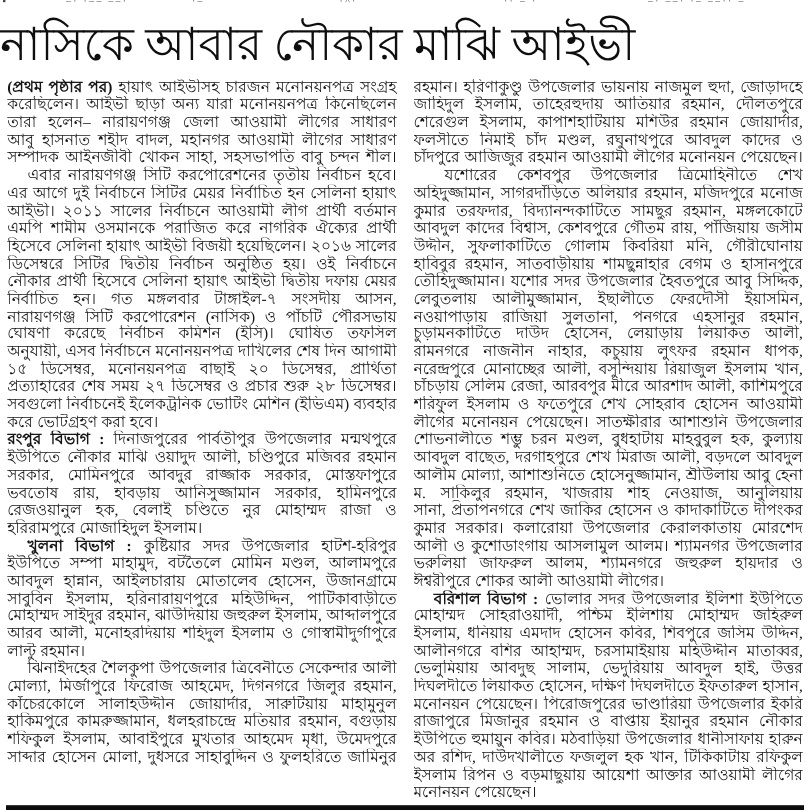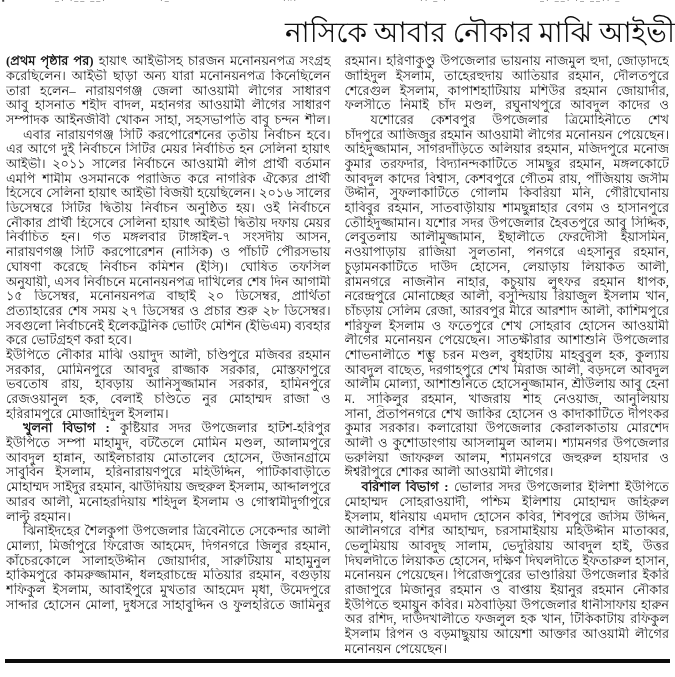--- a/index.html
+++ b/index.html
@@ -7,22 +7,22 @@
     width:675px;height:677px;overflow:hidden;
     background:#ffffff;color:#161616;
     font-family:"Liberation Serif","DejaVu Sans",serif;
   }
   .page{width:675px;height:677px;position:relative;}
   
   .top-edge{position:relative;height:9px;overflow:hidden;color:#444;}
   .top-edge span{position:absolute;top:-4px;font-size:8px;letter-spacing:2px;white-space:nowrap;}
   
   .headline{
-    margin:8px 0 5px;text-align:right;
-    font-size:28px;font-weight:500;line-height:1.15;color:#0e0e0e;
+    margin:8px 0 5px;text-align:left;
+    font-size:38px;font-weight:500;line-height:1.15;color:#0e0e0e;
   }
   
   .columns{display:flex;gap:14px;padding:0 6px;}
   .col{width:320px;flex:1;}
   .line{
     font-size:12.9px;line-height:14.7px;height:14.7px;overflow:hidden;
     text-align:justify;text-align-last:justify;
     word-spacing:0.5px;white-space:normal;
   }
   .line.left{text-align:center;text-align-last:left;}
@@ -64,20 +64,21 @@
         <div class="line">ডিসেম্বরে সিটির দ্বিতীয় নির্বাচন অনুষ্ঠিত হয়। ওই নির্বাচনে</div>
         <div class="line">নৌকার প্রার্থী হিসেবে সেলিনা হায়াৎ আইভী দ্বিতীয় দফায় মেয়র</div>
         <div class="line">নির্বাচিত হন। গত মঙ্গলবার টাঙ্গাইল-৭ সংসদীয় আসন,</div>
         <div class="line">নারায়ণগঞ্জ সিটি করপোরেশন (নাসিক) ও পাঁচটি পৌরসভায়</div>
         <div class="line">ঘোষণা করেছে নির্বাচন কমিশন (ইসি)। ঘোষিত তফসিল</div>
         <div class="line">অনুযায়ী, এসব নির্বাচনে মনোনয়নপত্র দাখিলের শেষ দিন আগামী</div>
         <div class="line">১৫ ডিসেম্বর, মনোনয়নপত্র বাছাই ২০ ডিসেম্বর, প্রার্থিতা</div>
         <div class="line">প্রত্যাহারের শেষ সময় ২৭ ডিসেম্বর ও প্রচার শুরু ২৮ ডিসেম্বর।</div>
         <div class="line">সবগুলো নির্বাচনেই ইলেকট্রনিক ভোটিং মেশিন (ইভিএম) ব্যবহার</div>
         <div class="line left">করে ভোটগ্রহণ করা হবে।</div>
+        <div class="line"><span class="lead">রংপুর বিভাগ :</span> দিনাজপুরের পার্বতীপুর উপজেলার মন্মথপুরে</div>
         <div class="line">ইউপিতে নৌকার মাঝি ওয়াদুদ আলী, চণ্ডিপুরে মজিবর রহমান</div>
         <div class="line">সরকার, মোমিনপুরে আবদুর রাজ্জাক সরকার, মোস্তফাপুরে</div>
         <div class="line">ভবতোষ রায়, হাবড়ায় আনিসুজ্জামান সরকার, হামিনপুরে</div>
         <div class="line">রেজওয়ানুল হক, বেলাই চণ্ডিতে নুর মোহাম্মদ রাজা ও</div>
         <div class="line left">হরিরামপুরে মোজাহিদুল ইসলাম।</div>
         <div class="line ind1"><span class="lead">খুলনা বিভাগ :</span> কুষ্টিয়ার সদর উপজেলার হাটশ-হরিপুর</div>
         <div class="line">ইউপিতে সম্পা মাহামুদ, বটতৈলে মোমিন মণ্ডল, আলামপুরে</div>
         <div class="line">আবদুল হান্নান, আইলচারায় মোতালেব হোসেন, উজানগ্রামে</div>
         <div class="line">সাবুবিন ইসলাম, হরিনারায়ণপুরে মহিউদ্দিন, পাটিকাবাড়ীতে</div>
         <div class="line">মোহাম্মদ সাইদুর রহমান, ঝাউদিয়ায় জহুরুল ইসলাম, আব্দালপুরে</div>
@@ -88,22 +89,22 @@
         <div class="line">কাঁচেরকোলে সালাহউদ্দীন জোয়ার্দার, সারুটিয়ায় মাহামুনুল হাসান,</div>
         <div class="line">হাকিমপুরে কামরুজ্জামান, ধলহরাচন্দ্রে মতিয়ার রহমান, বগুড়ায়</div>
         <div class="line">শফিকুল ইসলাম, আবাইপুরে মুখতার আহমেদ মৃধা, উমেদপুরে</div>
         <div class="line">সাব্দার হোসেন মোলা, দুধসরে সাহাবুদ্দিন ও ফুলহরিতে জামিনুর</div>
       </div>
     <div class="col">
         <div class="line">রহমান। হরিণাকুণ্ডু উপজেলার ভায়নায় নাজমুল হুদা, জোড়াদহে</div>
         <div class="line">জাহিদুল ইসলাম, তাহেরহুদায় আতিয়ার রহমান, দৌলতপুরে</div>
         <div class="line">শেরেগুল ইসলাম, কাপাশহাটিয়ায় মশিউর রহমান জোয়ার্দার,</div>
         <div class="line">ফলসীতে নিমাই চাঁদ মণ্ডল, রঘুনাথপুরে আবদুল কাদের ও</div>
+        <div class="line">চাঁদপুরে আজিজুর রহমান আওয়ামী লীগের মনোনয়ন পেয়েছেন।</div>
         <div class="line ind2">যশোরের কেশবপুর উপজেলার ত্রিমোহিনীতে শেখ</div>
-        <div class="line">চাঁদপুরে আজিজুর রহমান আওয়ামী লীগের মনোনয়ন পেয়েছেন।</div>
         <div class="line">অহিদুজ্জামান, সাগরদাঁড়িতে অলিয়ার রহমান, মজিদপুরে মনোজ</div>
         <div class="line">কুমার তরফদার, বিদ্যানন্দকাটিতে সামছুর রহমান, মঙ্গলকোটে</div>
         <div class="line">আবদুল কাদের বিশ্বাস, কেশবপুরে গৌতম রায়, পাঁজিয়ায় জসীম</div>
         <div class="line">উদ্দীন, সুফলাকাটিতে গোলাম কিবরিয়া মনি, গৌরীঘোনায়</div>
         <div class="line">হাবিবুর রহমান, সাতবাড়ীয়ায় শামছুন্নাহার বেগম ও হাসানপুরে</div>
         <div class="line">তৌহিদুজ্জামান। যশোর সদর উপজেলার হৈবতপুরে আবু সিদ্দিক,</div>
         <div class="line">লেবুতলায় আলীমুজ্জামান, ইছালীতে ফেরদৌসী ইয়াসমিন,</div>
         <div class="line">নওয়াপাড়ায় রাজিয়া সুলতানা, পনগরে এহসানুর রহমান,</div>
         <div class="line">চুড়ামনকাটিতে দাউদ হোসেন, লেয়াড়ায় লিয়াকত আলী,</div>
         <div class="line">রামনগরে নাজনীন নাহার, কচুয়ায় লুৎফর রহমান ধাপক,</div>

